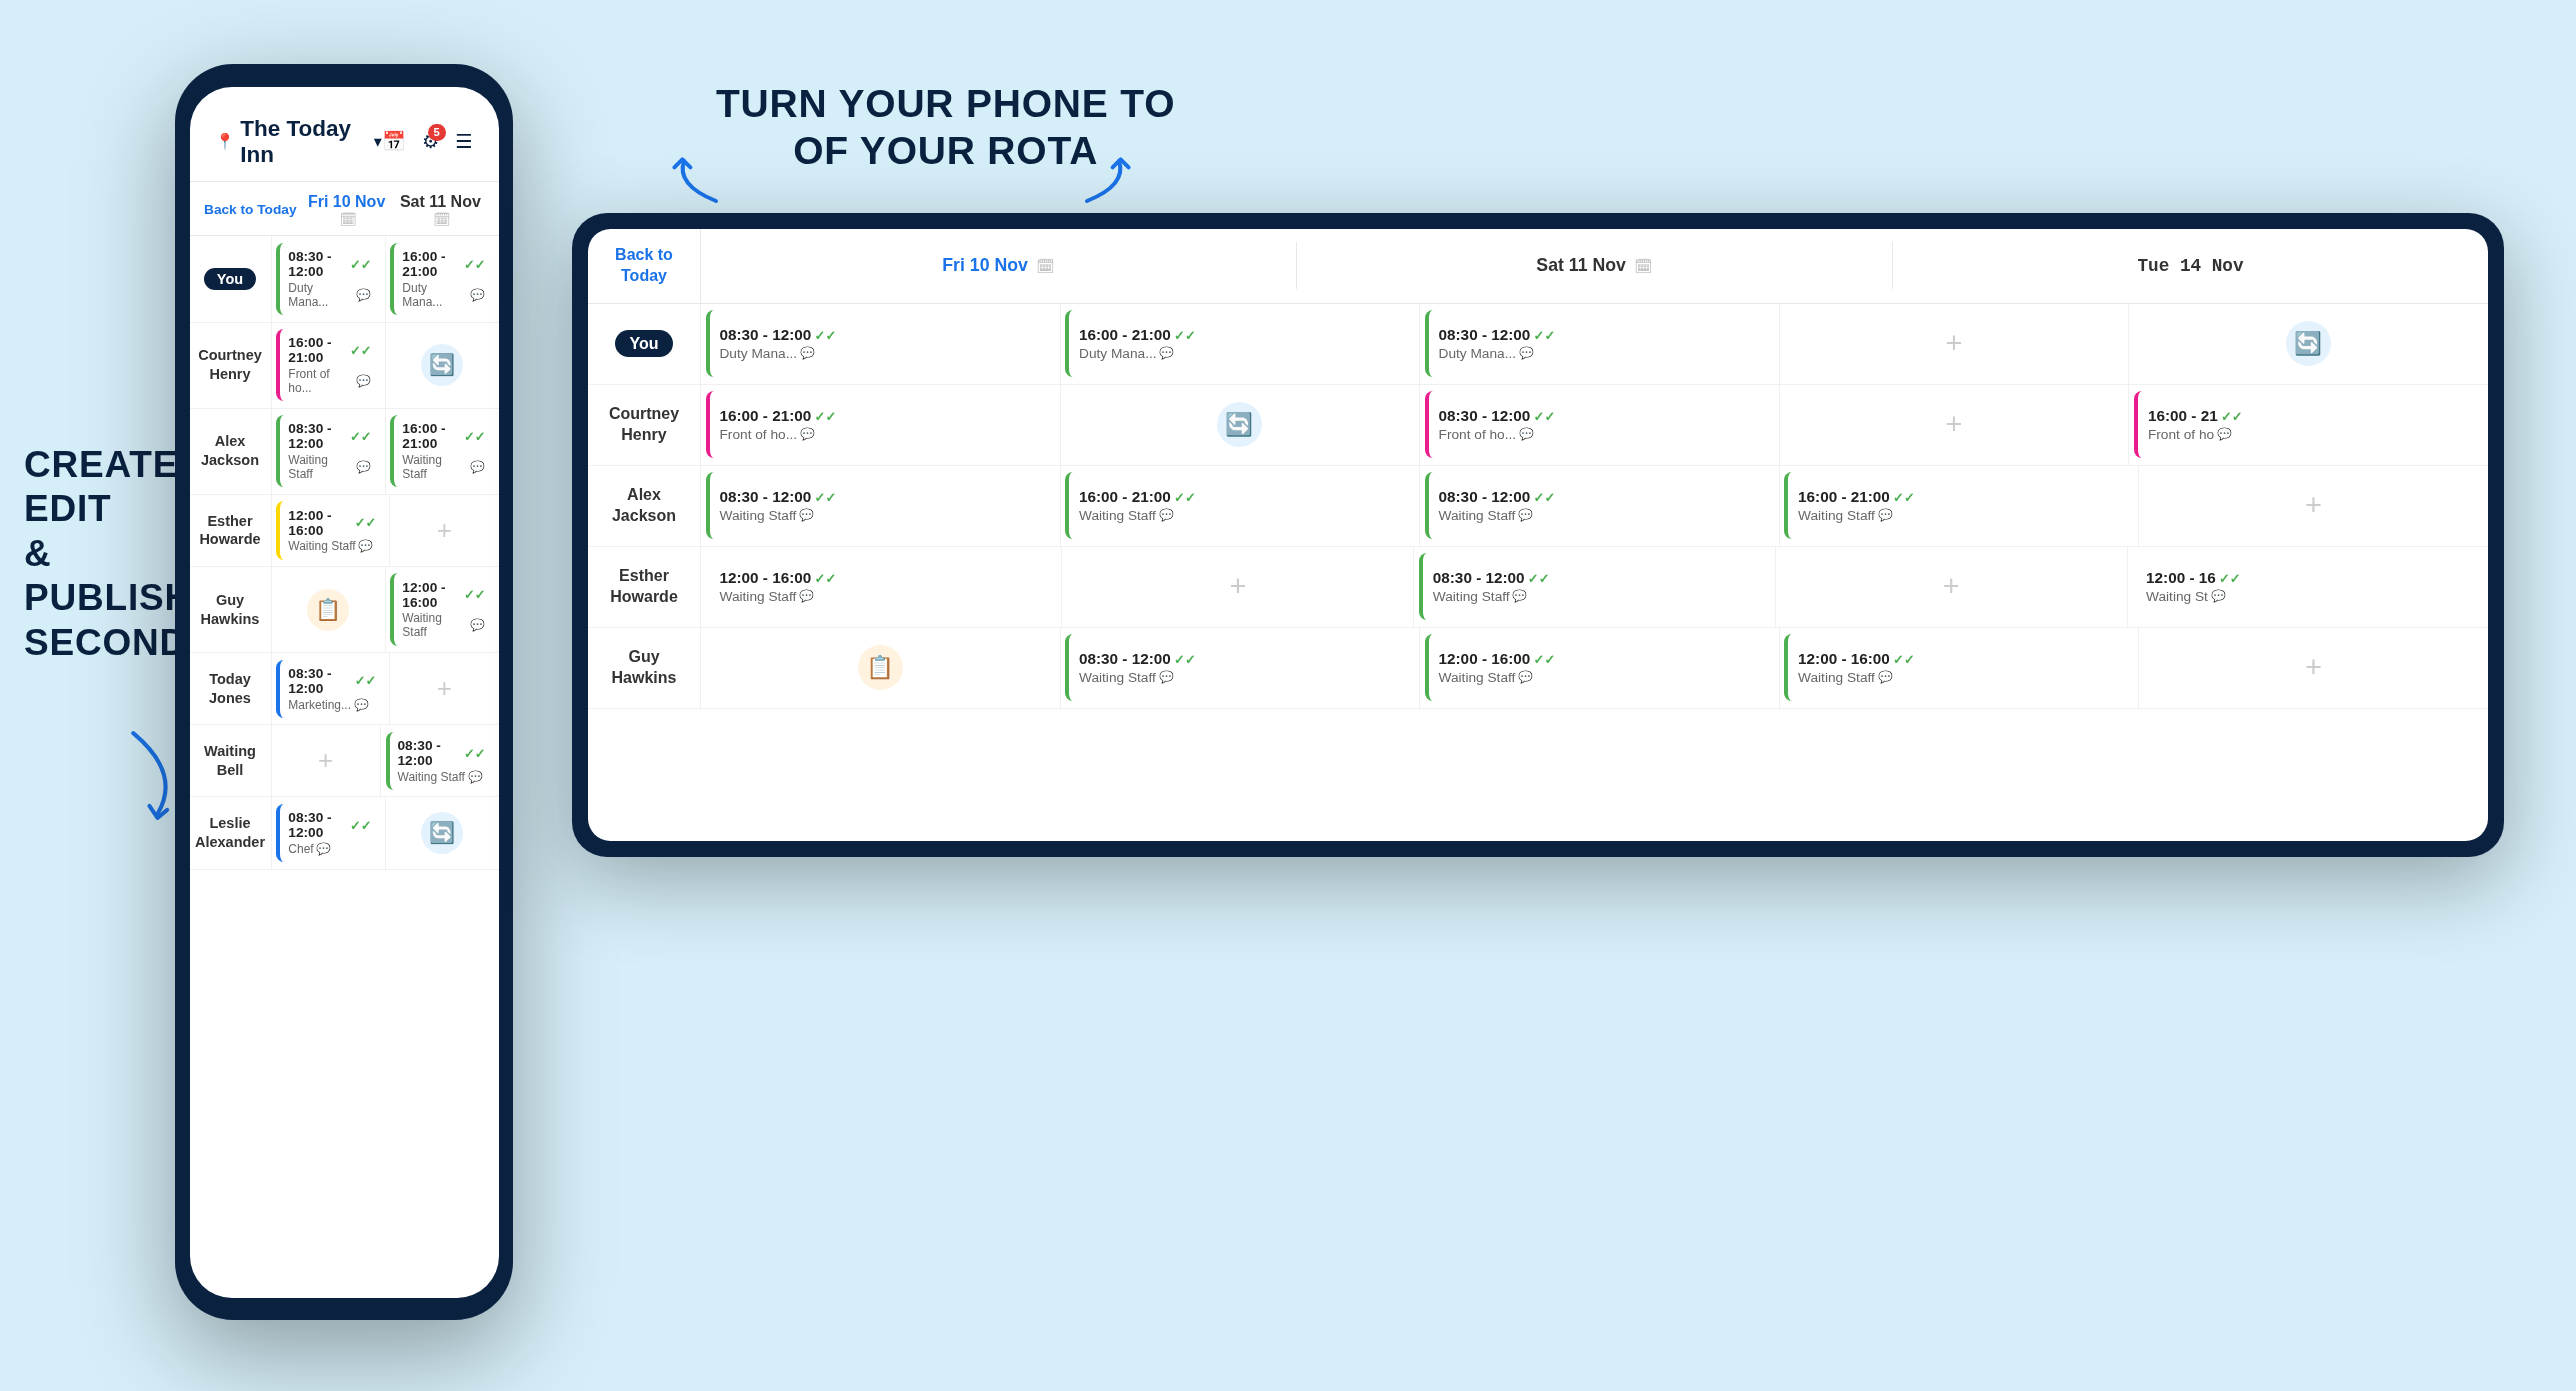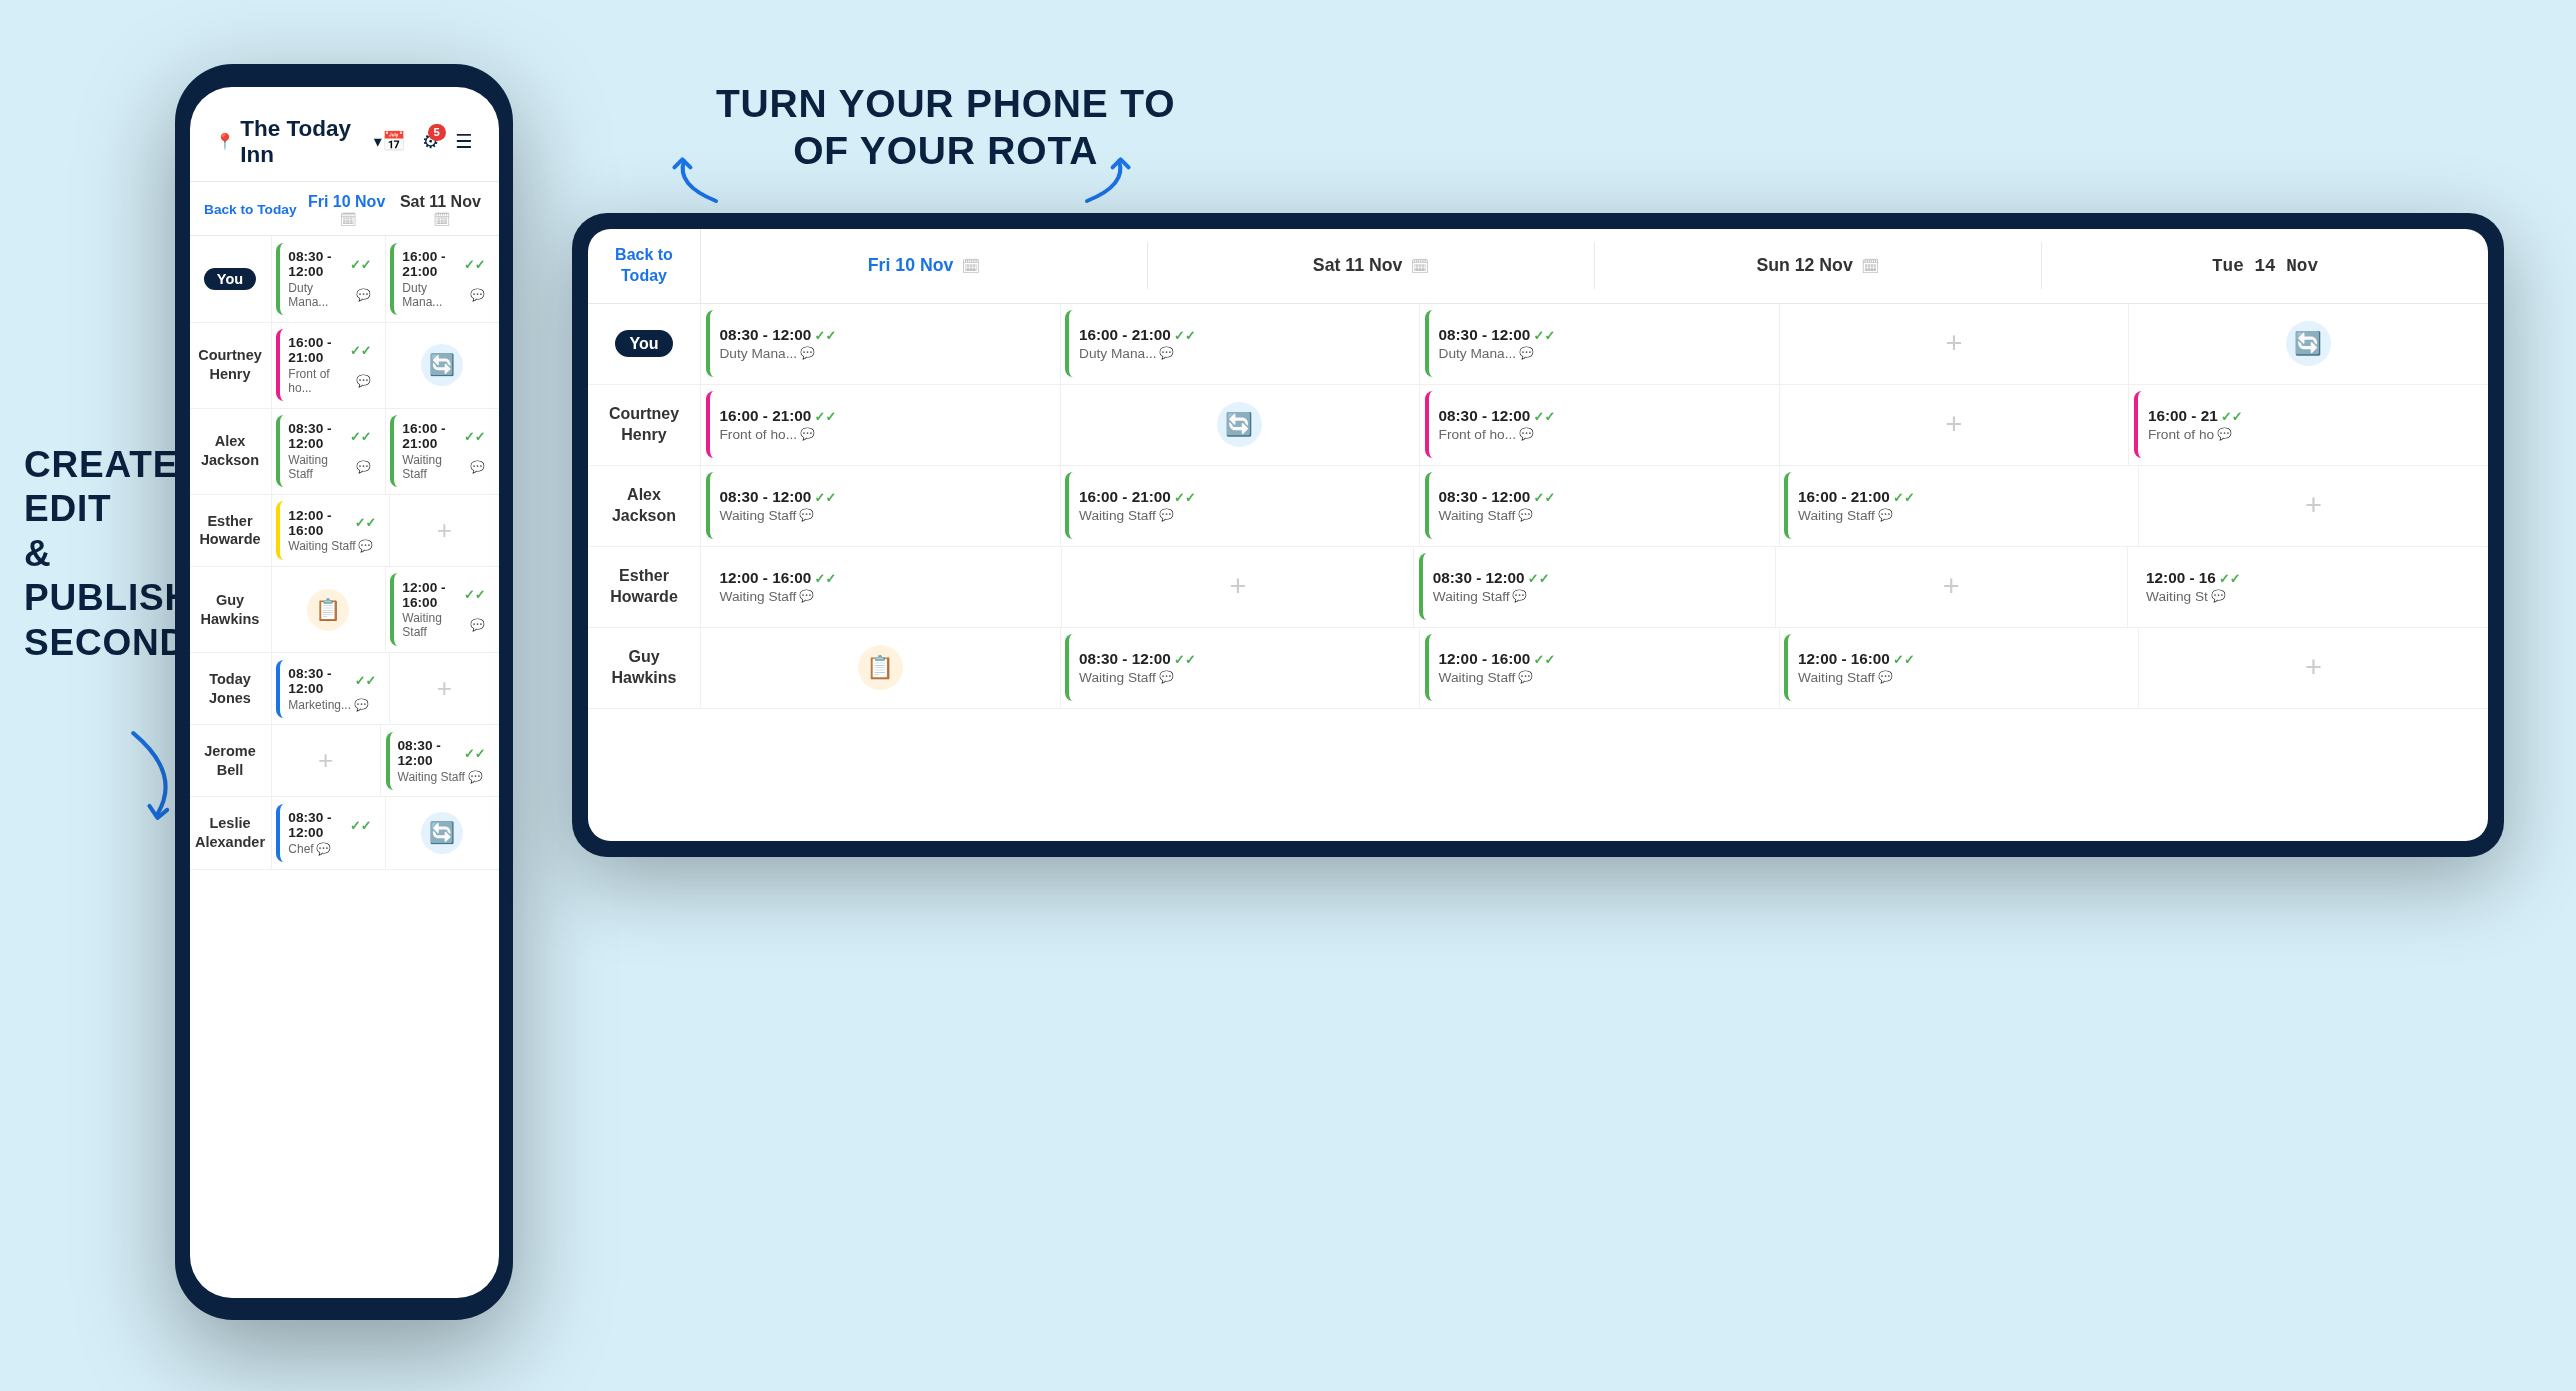--- a/index.html
+++ b/index.html
@@ -616,21 +616,21 @@
             <div class="shift-block blue-border">
               <div class="shift-time">08:30 - 12:00 <span class="check-icon">✓✓</span></div>
               <div class="shift-role">Marketing... <span class="msg-icon">💬</span></div>
             </div>
           </div>
           <div class="empty-cell">+</div>
         </div>
 
         <div class="roster-row">
           <div class="emp-name-cell">
-            <span class="emp-name">Jerome Bell</span>
+            <span class="emp-name">Waiting Bell</span>
           </div>
           <div class="empty-cell">+</div>
           <div class="shift-cell">
             <div class="shift-block green-border">
               <div class="shift-time">08:30 - 12:00 <span class="check-icon">✓✓</span></div>
               <div class="shift-role">Waiting Staff <span class="msg-icon">💬</span></div>
             </div>
           </div>
         </div>
 
@@ -662,24 +662,20 @@
         <div class="tab-back-today">Back to Today</div>
         <div class="tab-date-col">
           <span class="tab-date-label active">Fri 10 Nov</span>
           <span style="font-size:14.5px;color:#aaa;margin-left:4.8px;">🗓</span>
         </div>
         <div class="tab-date-col">
           <span class="tab-date-label inactive">Sat 11 Nov</span>
           <span style="font-size:14.5px;color:#aaa;margin-left:4.8px;">🗓</span>
         </div>
         <div class="tab-date-col">
-          <span class="tab-date-label inactive">Sun 12 Nov</span>
-          <span style="font-size:14.5px;color:#aaa;margin-left:4.8px;">🗓</span>
-        </div>
-        <div class="tab-date-col">
           <span class="tab-date-label inactive">Tue 14 Nov</span>
         </div>
       </div>
 
       <div class="tab-roster-body">
 
         <div class="tab-roster-row">
           <div class="tab-emp-cell">
             <span class="tab-you-badge">You</span>
           </div>

